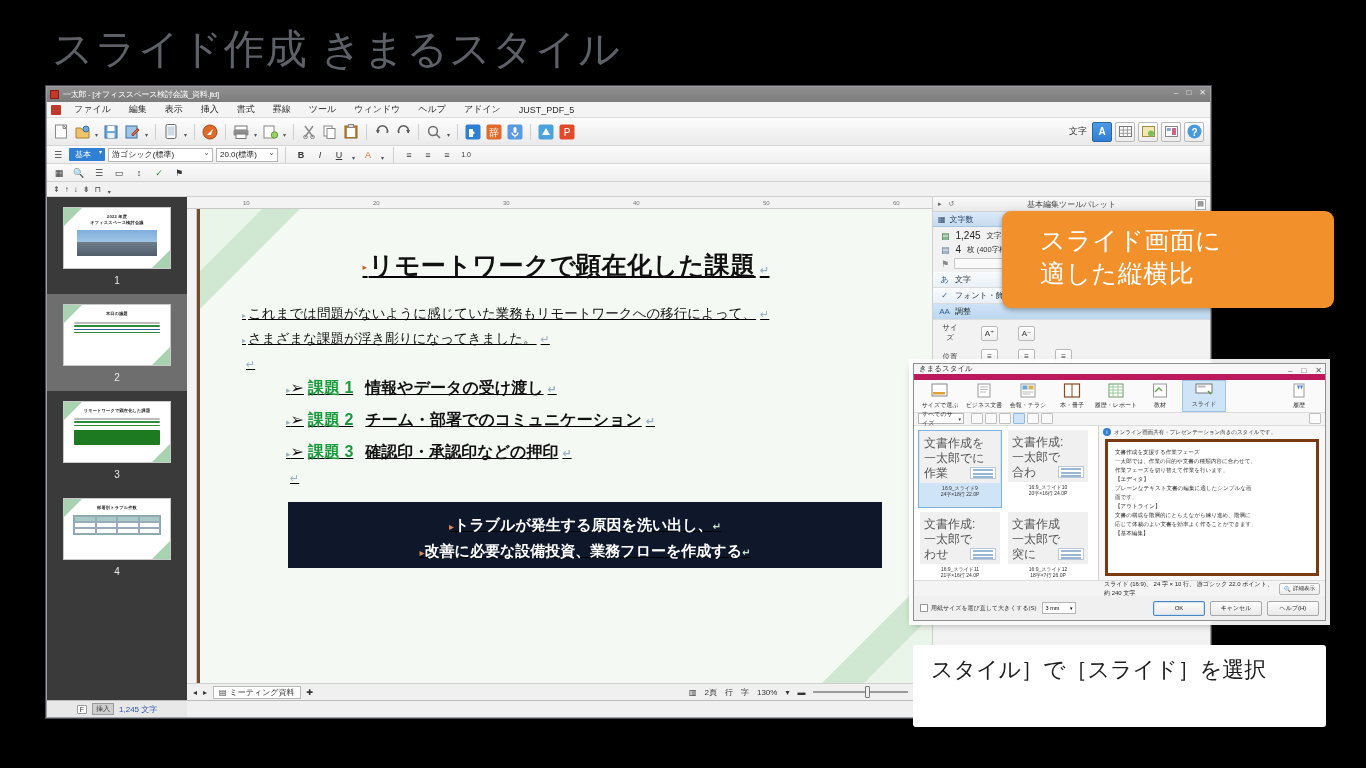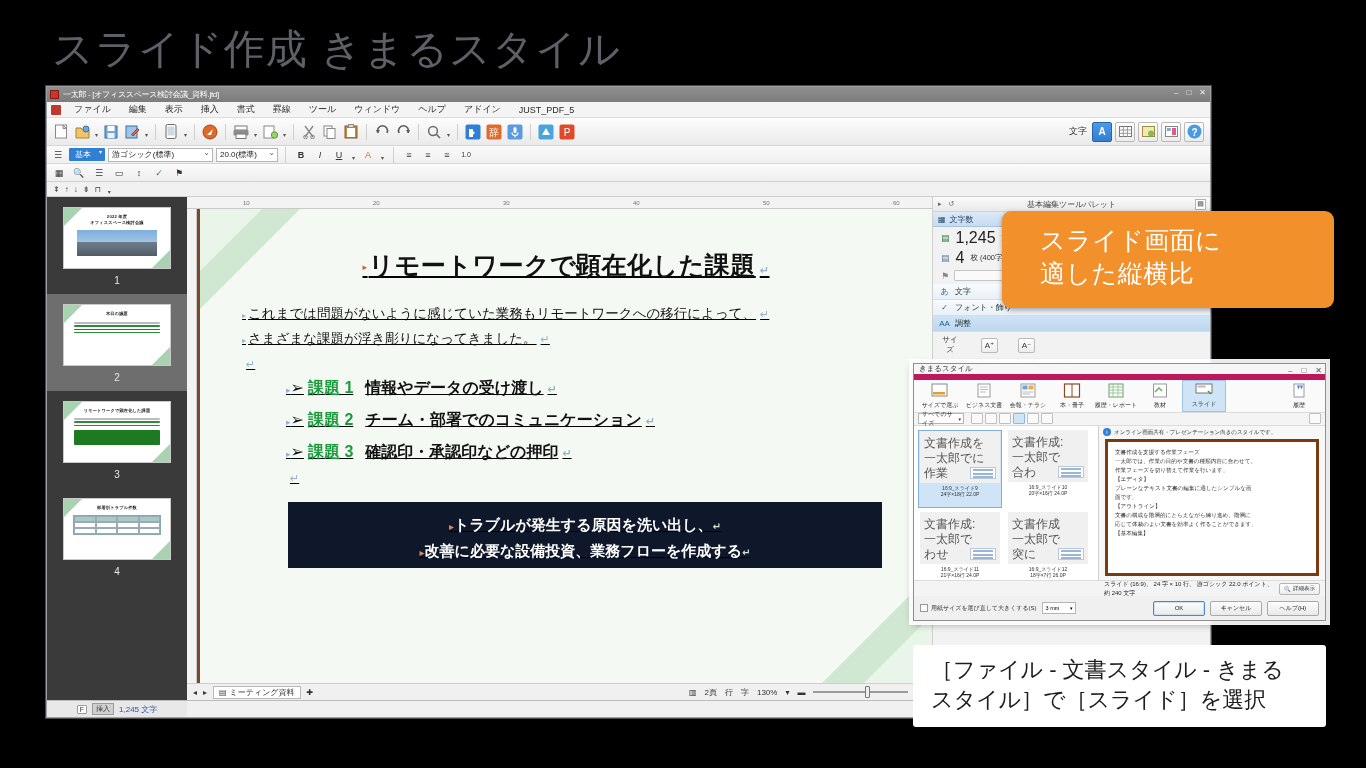--- a/index.html
+++ b/index.html
@@ -144,21 +144,21 @@
   .palette{width:278px;background:#f2f2f2;border-left:1px solid #cfcfcf;flex:0 0 auto;display:flex;flex-direction:column;}
   .palhead{height:15px;background:linear-gradient(#fafafa,#e9e9e9);border-bottom:1px solid #d2d2d2;
            display:flex;align-items:center;justify-content:center;font-size:8px;color:#444;position:relative;font-family:Liberation Serif, serif;}
   .palhead .pl{position:absolute;left:5px;display:flex;gap:7px;color:#666;font-size:7px;}
   .palhead .pr{position:absolute;right:4px;border:1px solid #b4b4b4;background:#fff;width:11px;height:11px;
                display:flex;align-items:center;justify-content:center;font-size:7px;}
   .secthead{height:15px;background:linear-gradient(#dce9f7,#c6dbf1);border-bottom:1px solid #a8c4e0;
             display:flex;align-items:center;gap:4px;padding:0 5px;font-size:8px;color:#1a3a5c;}
   .secthead .caretup{margin-left:auto;font-size:7px;color:#2a5f92;}
   .cntrow{display:flex;align-items:center;gap:6px;padding:2px 8px;font-size:9px;color:#222;}
-  .cntrow .big{font-size:16px;}
+  .cntrow .big{font-size:10px;}
   .cntrow .sm{font-size:7.5px;color:#333;}
   .minibtn{border:1px solid #b4b4b4;background:linear-gradient(#fff,#eee);border-radius:2px;height:13px;
            min-width:15px;display:flex;align-items:center;justify-content:center;font-size:7px;color:#333;padding:0 2px;}
   .flagrow{display:flex;align-items:center;gap:5px;padding:1px 8px 3px;}
   .flagbar{flex:1;height:11px;border:1px solid #c6c6c6;background:#fafafa;border-radius:1px;}
   .palrow{height:16px;border-bottom:1px solid #dcdcdc;display:flex;align-items:center;gap:5px;padding:0 6px;
           font-size:8px;color:#233;background:linear-gradient(#f9fbfd,#e9f0f7);}
   .palrow .ic{width:11px;text-align:center;color:#2a5f92;font-size:8px;}
   .palrow.sel{background:linear-gradient(#cfe3f6,#bcd7f0);}
   .ctlrow{display:flex;align-items:center;gap:20px;padding:3px 6px;font-size:7.5px;color:#333;text-align:center;}
@@ -902,15 +902,14 @@
     <div class="mmcombo">3 mm</div>
     <div class="dbtns">
       <div class="dbtn def">OK</div>
       <div class="dbtn">キャンセル</div>
       <div class="dbtn">ヘルプ(H)</div>
     </div>
   </div>
 </div>
 
 <div class="callout-b">
-  <div>［ファイル - 文書スタイル - きまる</div>
   <div>スタイル］で［スライド］を選択</div>
 </div>
 
 </body></html>

